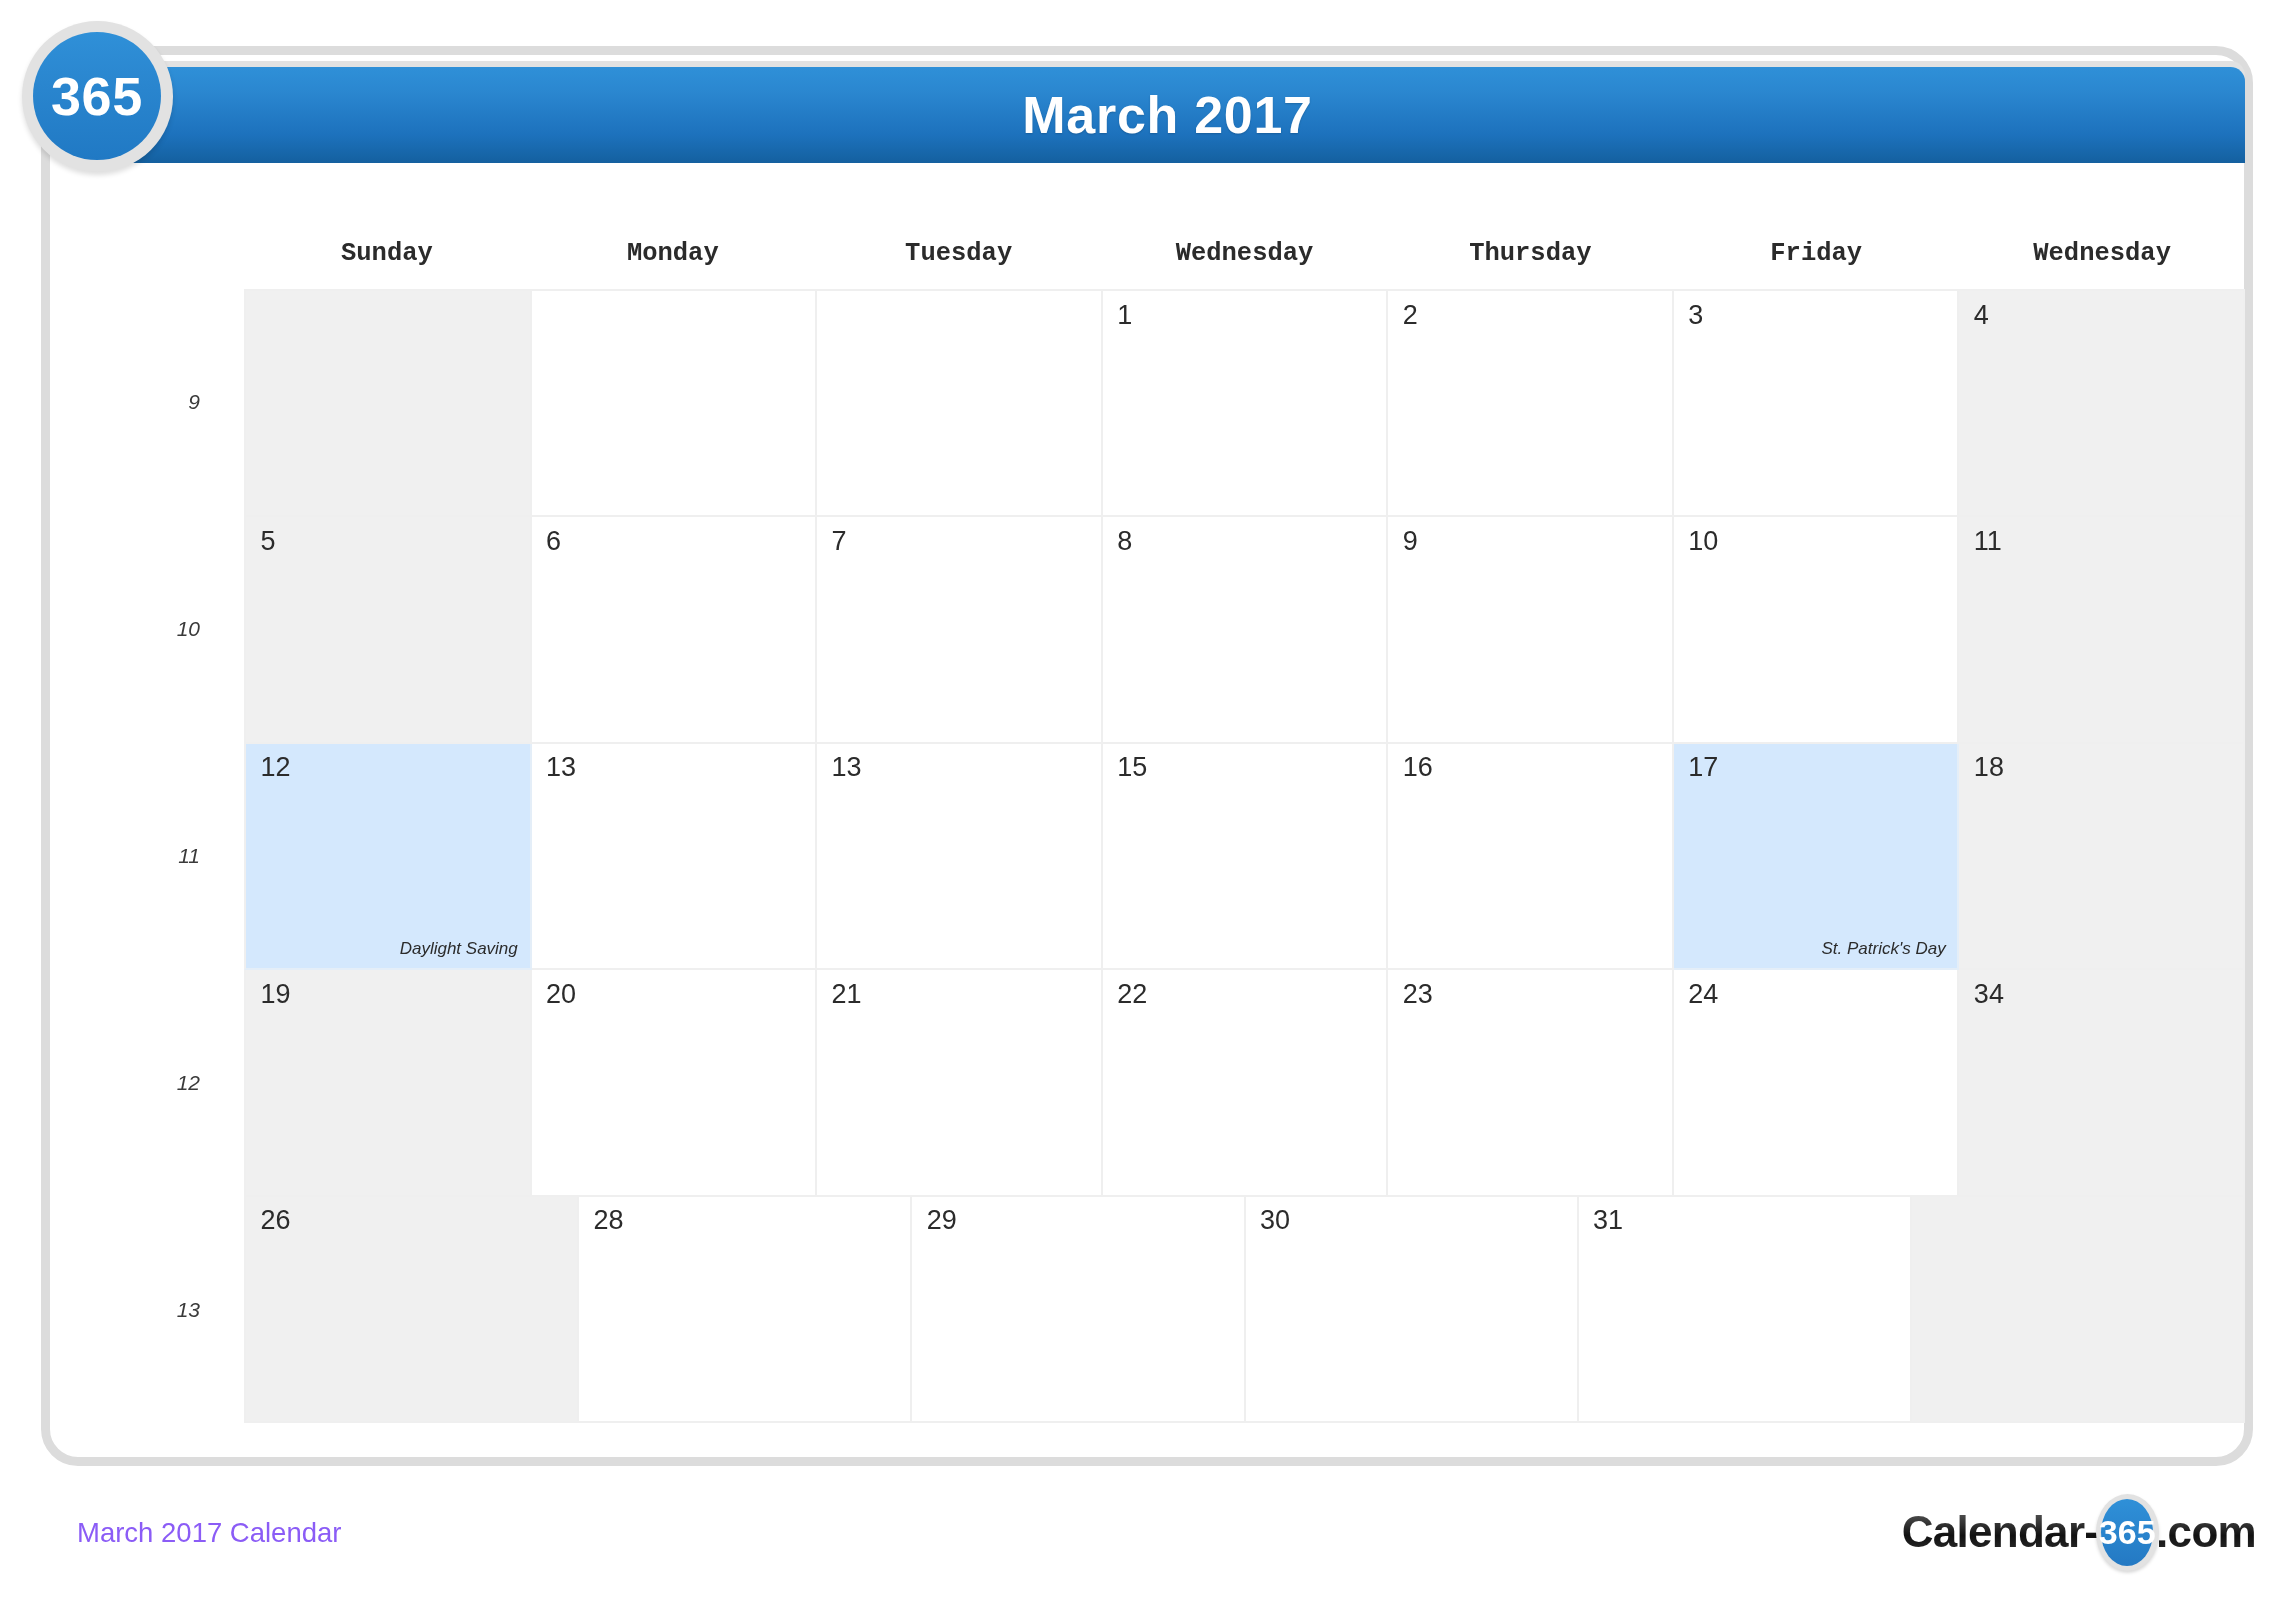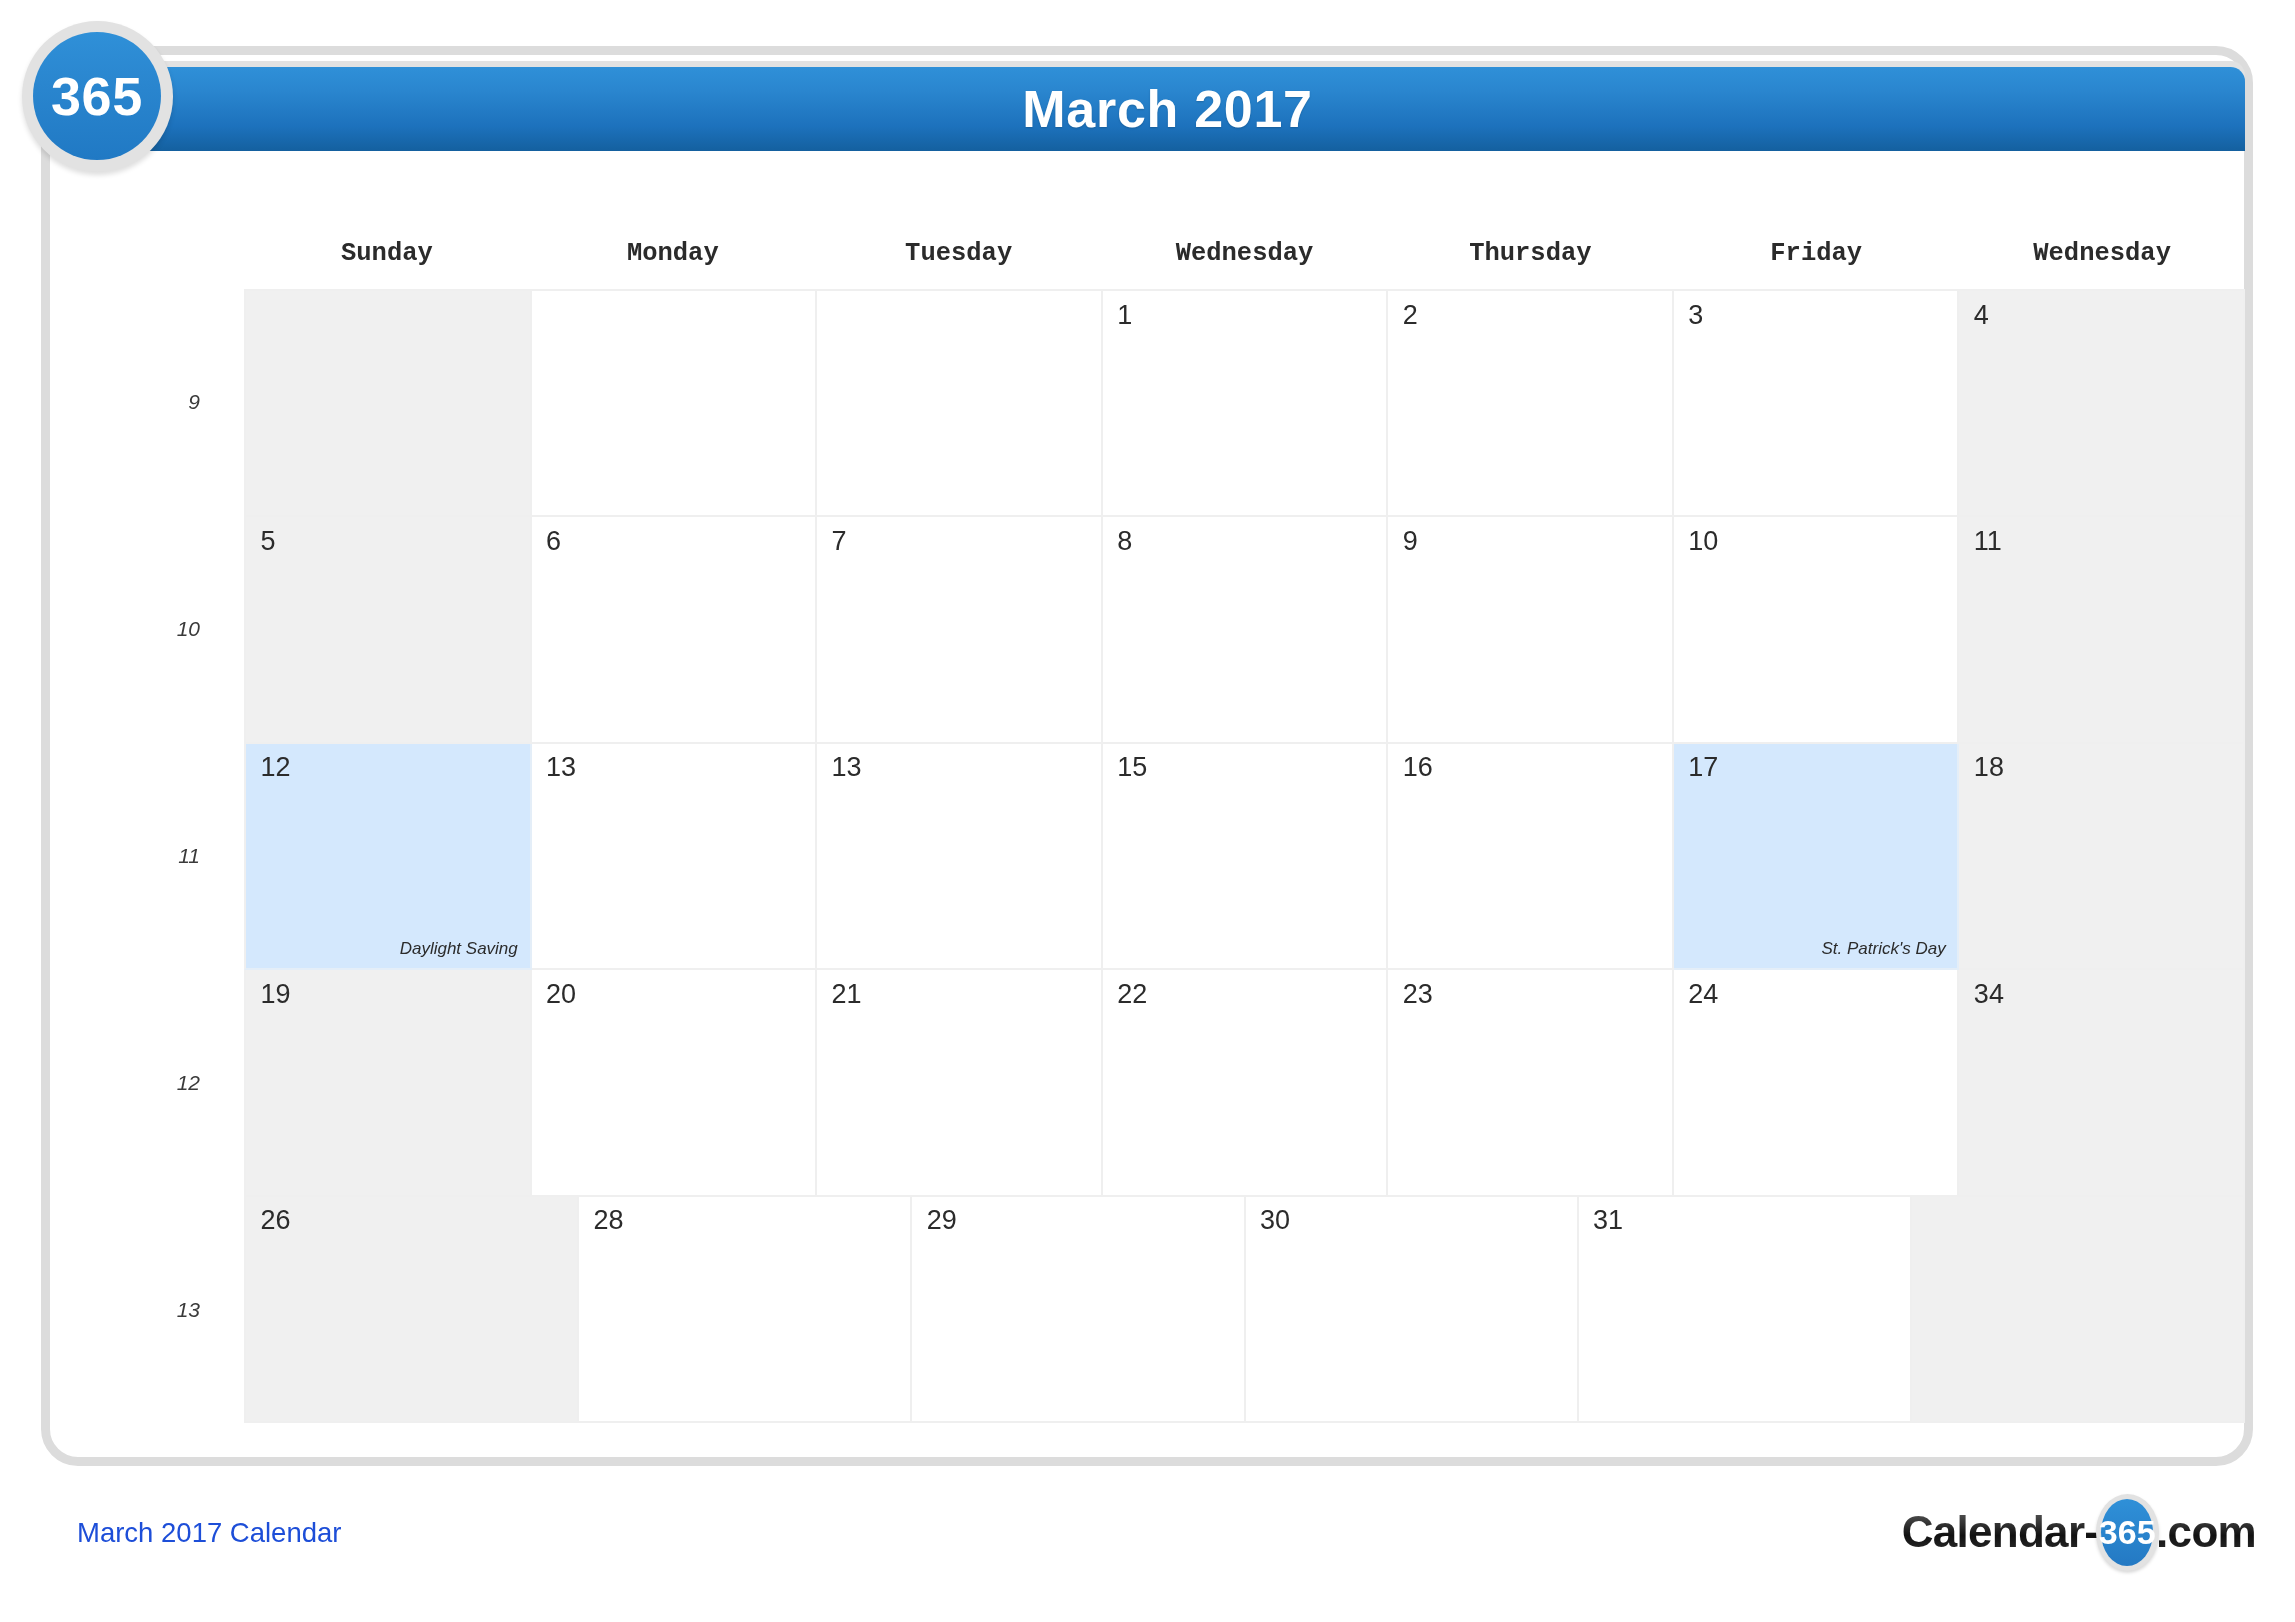--- a/index.html
+++ b/index.html
@@ -34,21 +34,21 @@
     background: #ffffff;
     box-sizing: border-box;
   }
 
   
   .header-bar {
     position: absolute;
     left: 90px;
     top: 67px;
     width: 2155px;
-    height: 84px;
+    height: 96px;
     border-radius: 14.4px 14.4px 0 0;
     background: linear-gradient(to bottom, #2f90d8 0%, #2a86cf 28%, #1d72bd 70%, #14609f 100%);
     box-shadow: 0 -5.9px 0 0 #e2e2e2;
     overflow: hidden;
   }
   .header-title {
     position: absolute;
     left: 0; right: 0;
     top: 50%;
     transform: translateY(-50%);
@@ -215,21 +215,21 @@
     line-height: 1.1;
     white-space: nowrap;
   }
 
   
   .footer-left {
     position: absolute;
     left: 77px;
     top: 1519px;
     font-size: 27.5px;
-    color: #1d4ed8;
+    color: #8b5cf6;
     font-family: "Liberation Sans", sans-serif;
     line-height: 1;
   }
   .footer-logo {
     position: absolute;
     right: 39px;
     top: 1502px;
     height: 60px;
     display: flex;
     align-items: center;

